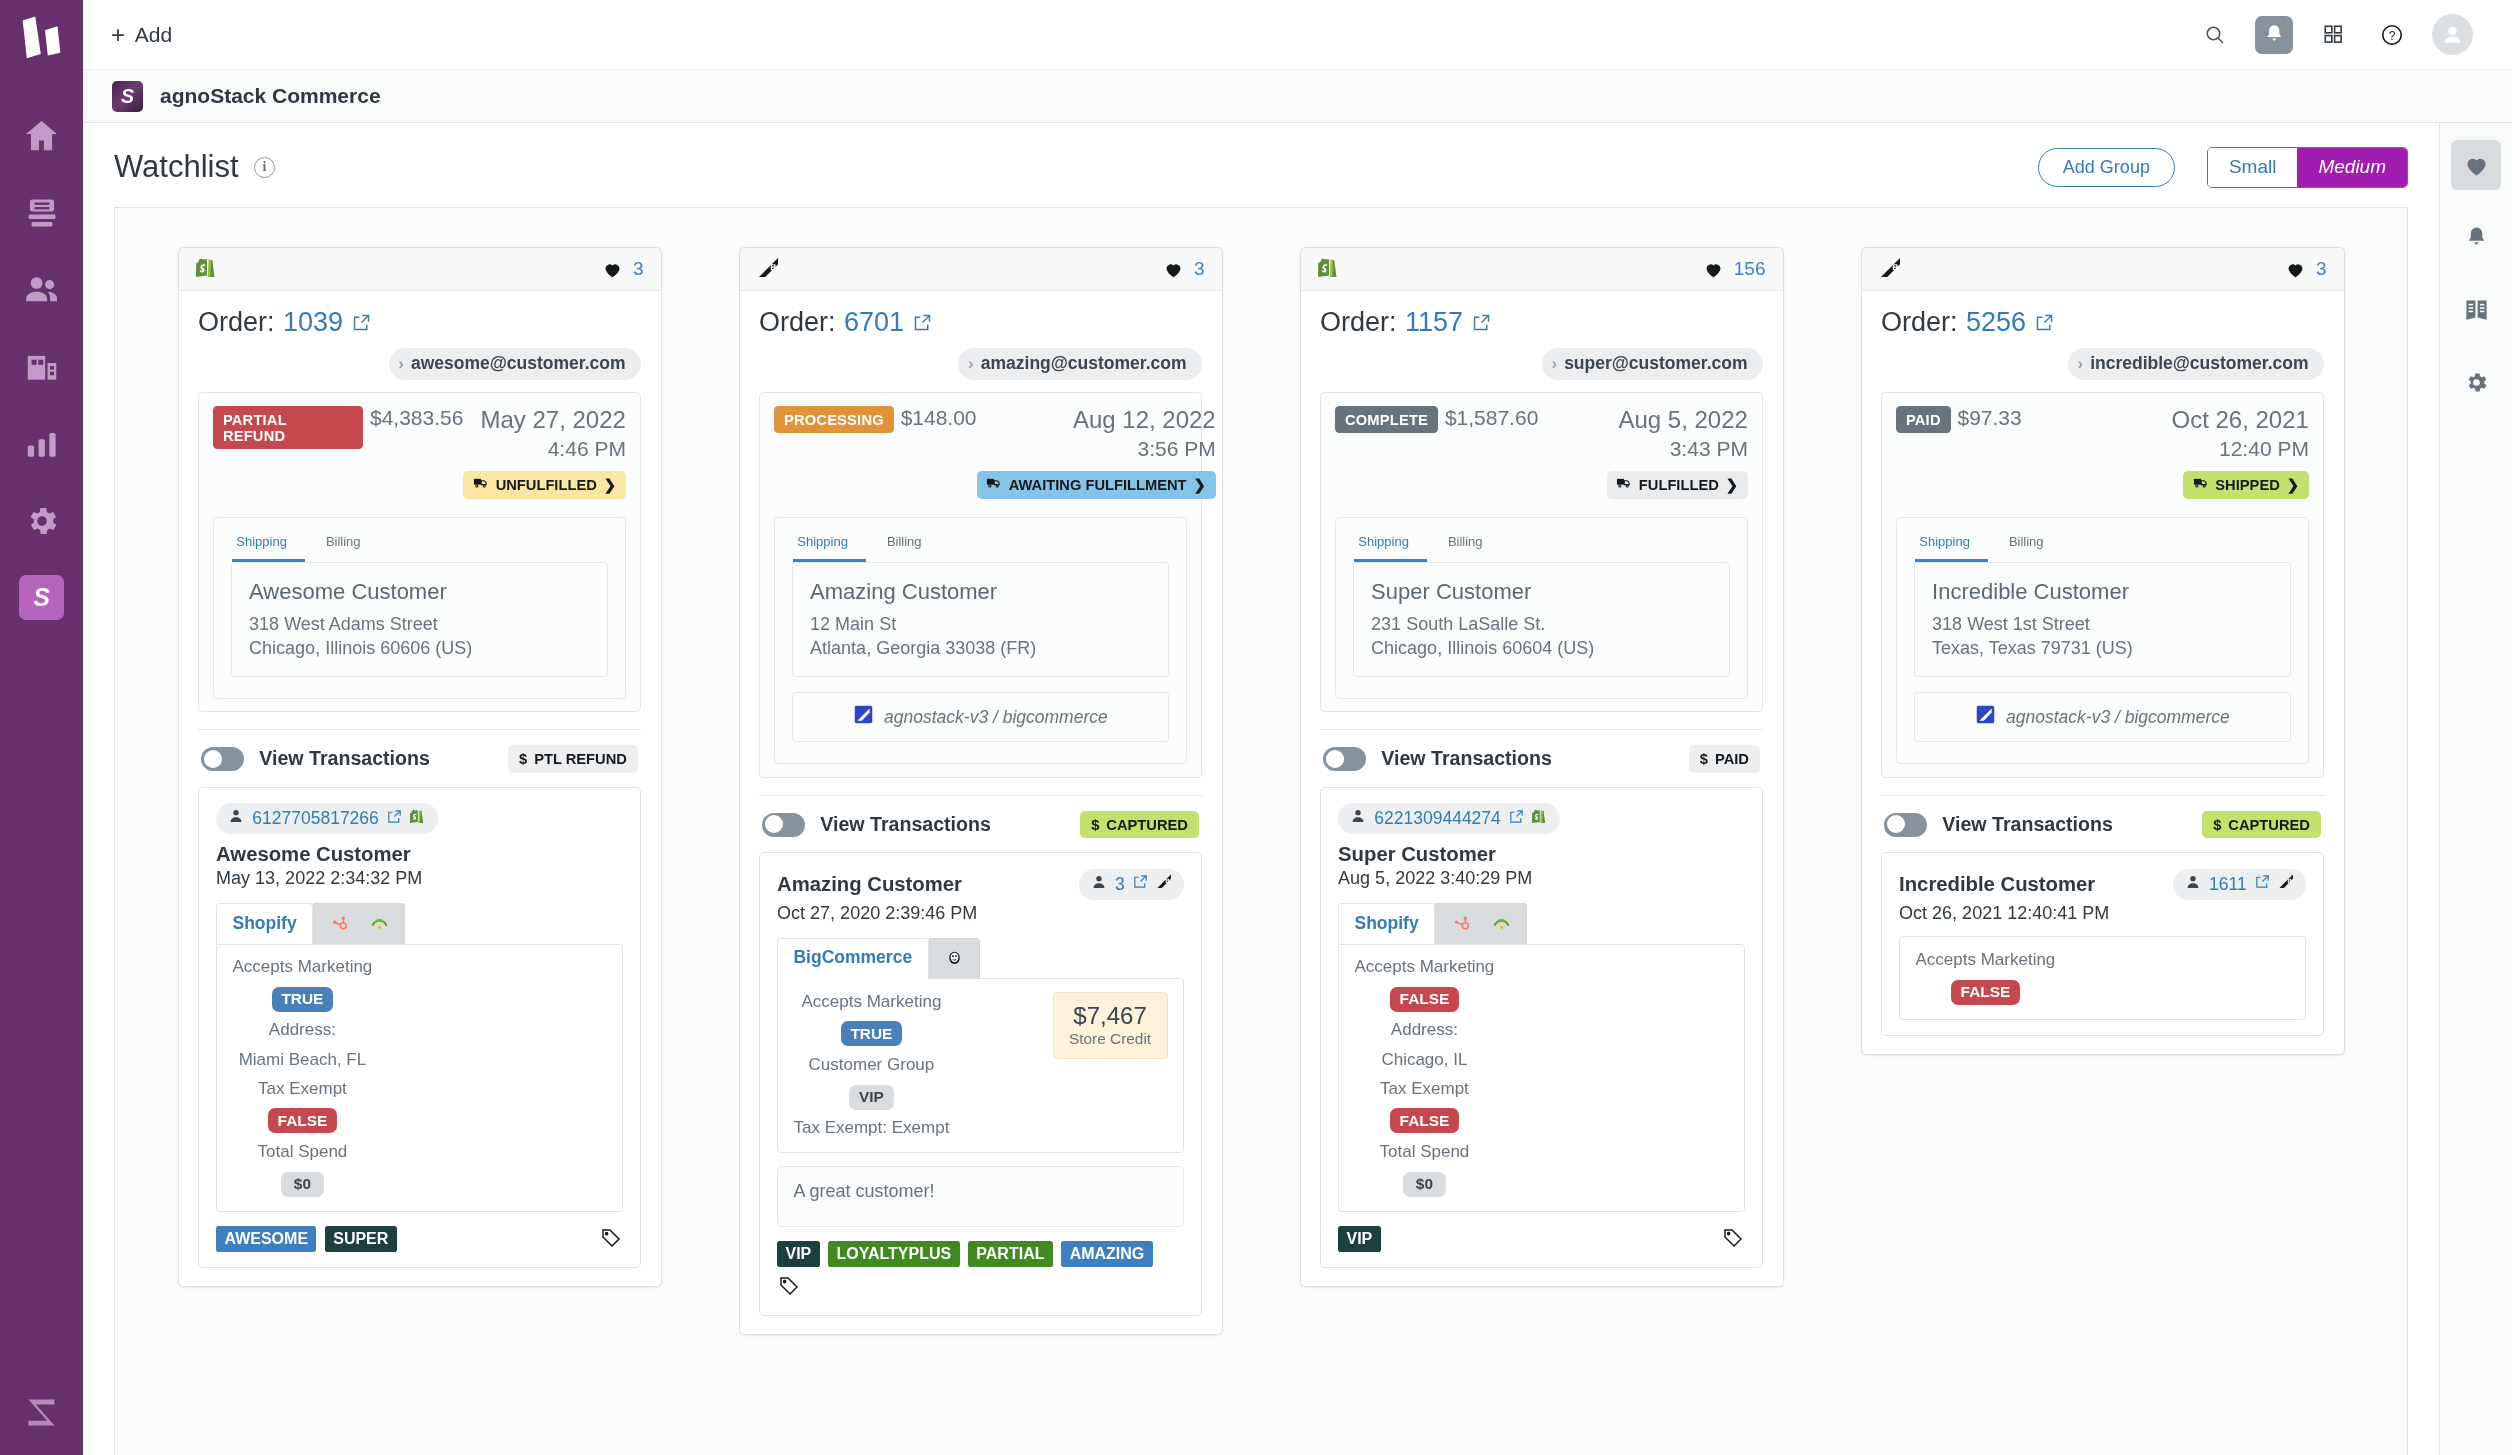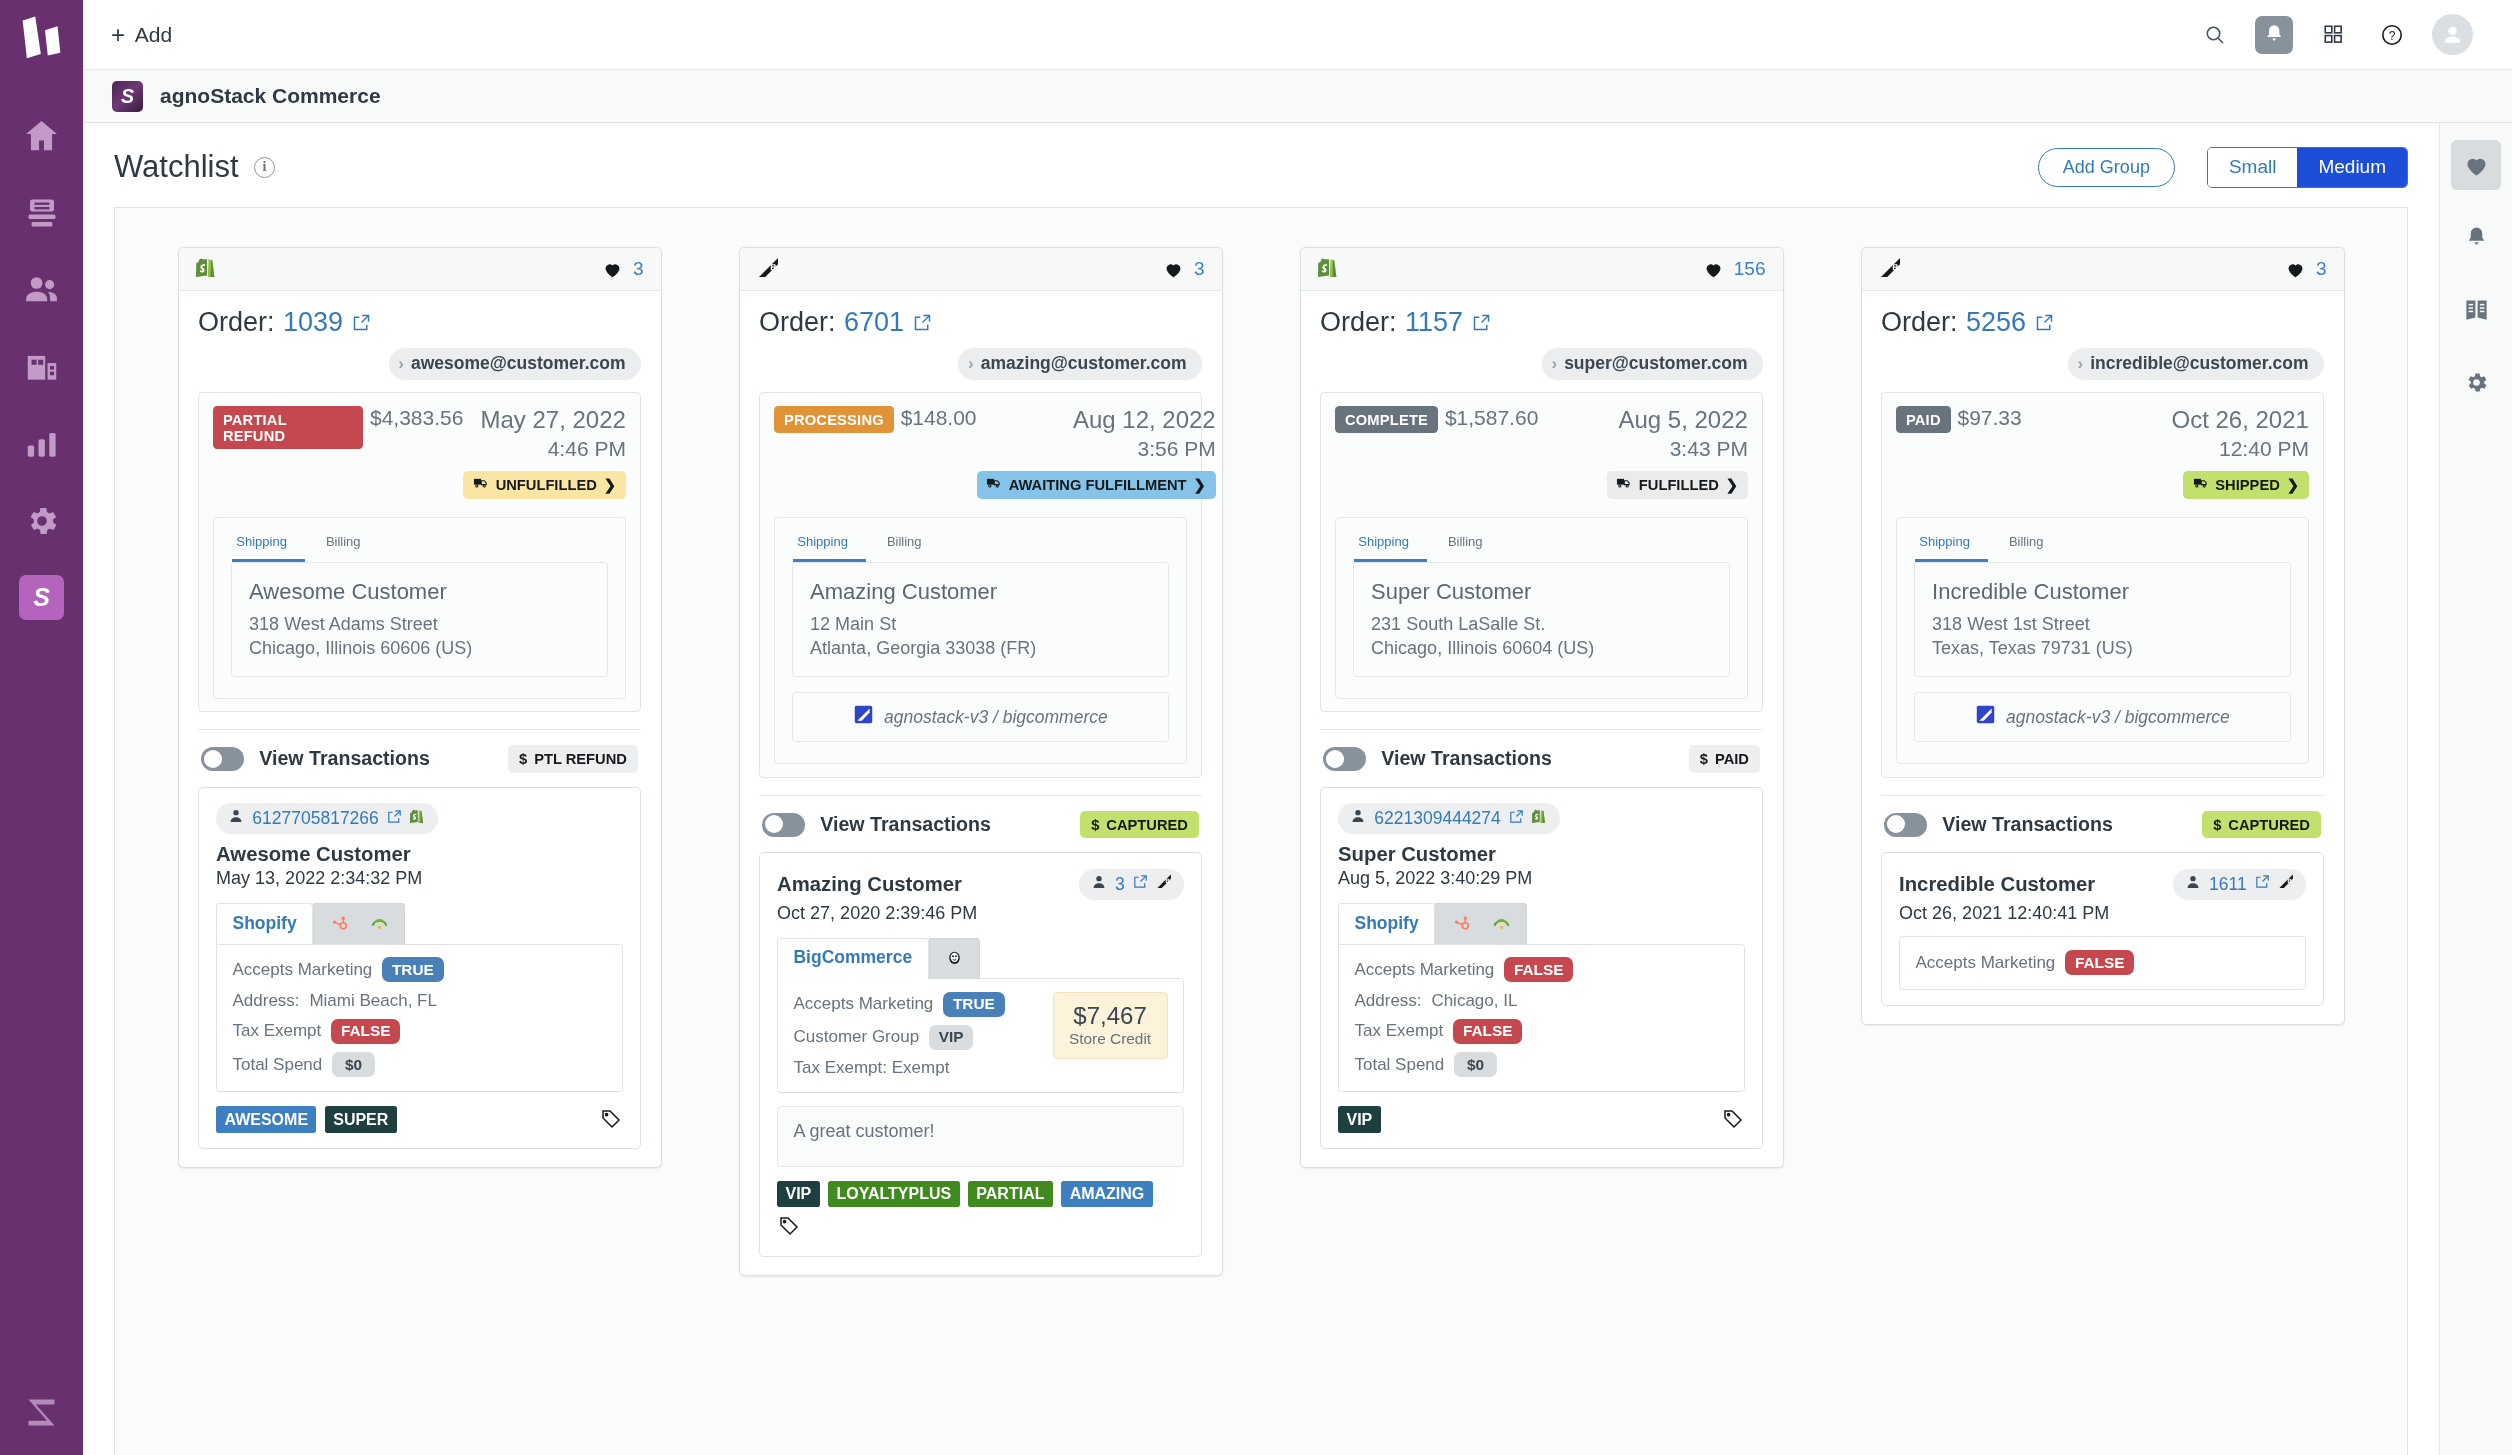--- a/index.html
+++ b/index.html
@@ -97,21 +97,21 @@
   .btn-outline {
     border: 1.4px solid #337ab7; color:#337ab7; background:#fff;
     border-radius: 28px; padding: 8.4px 24px;
     font-size: 18px; cursor:pointer; margin-right: 32px;
   }
   .segmented { display:flex; border:1.4px solid #337ab7; border-radius:4.9px; overflow:hidden; }
   .seg {
     padding: 8.4px 21px; font-size: 19px; cursor:pointer;
     background:#fff; color:#337ab7;
   }
-  .seg.on { background:#1d4ed8; color:#fff; }
+  .seg.on { background:#a21caf; color:#fff;font-style:italic; }
 
   
   .board {
     flex: 1 1 auto; min-height:0;
     margin: 0 31px 0 31px;
     border: 0.7px solid #dfe2e4; border-bottom: none;
     background:#fafbfb;
     display:flex; gap: 0px;
     padding: 39px 24px 0 24px;
     overflow: hidden;
@@ -238,21 +238,21 @@
     background:#d8dcde; border:0.7px solid #d2d6d9; border-bottom:none;
     padding: 8.4px 14px; display:flex; align-items:center; gap:19.6px; cursor:pointer;
     border-radius: 0 3.5px 0 0;
   }
   .attr-box {
     border:0.7px solid #e0e3e5; border-radius: 0 3.5px 3.5px 3.5px;
     margin-top:-0.7px; padding: 12.6px 15.4px 14px 15.4px;
     display:flex; align-items:flex-start;
   }
   .attr-list { display:flex; flex-direction:column; gap:8.4px; }
-  .attr-row { display:flex; align-items:center; gap:9.8px; }
+  .attr-row { display:flex; align-items:center; gap:9.8px;flex-direction:column; }
   .attr-k { font-size:17px; color:#68737d; }
   .attr-v {
     border-radius:7px; padding:3.5px 9.8px; font-size:15.4px; font-weight:700; color:#fff;
     min-width: 43px; text-align:center;
   }
   .attr-v.grey { background:#d8dcde; color:#3b4650; font-weight:700;}
   .credit-box {
     margin-left:auto; background:#fdf3db; border:0.7px solid #f2e3bf; border-radius:4.2px;
     padding: 9.8px 15.4px; text-align:center; min-width: 105px;
   }

